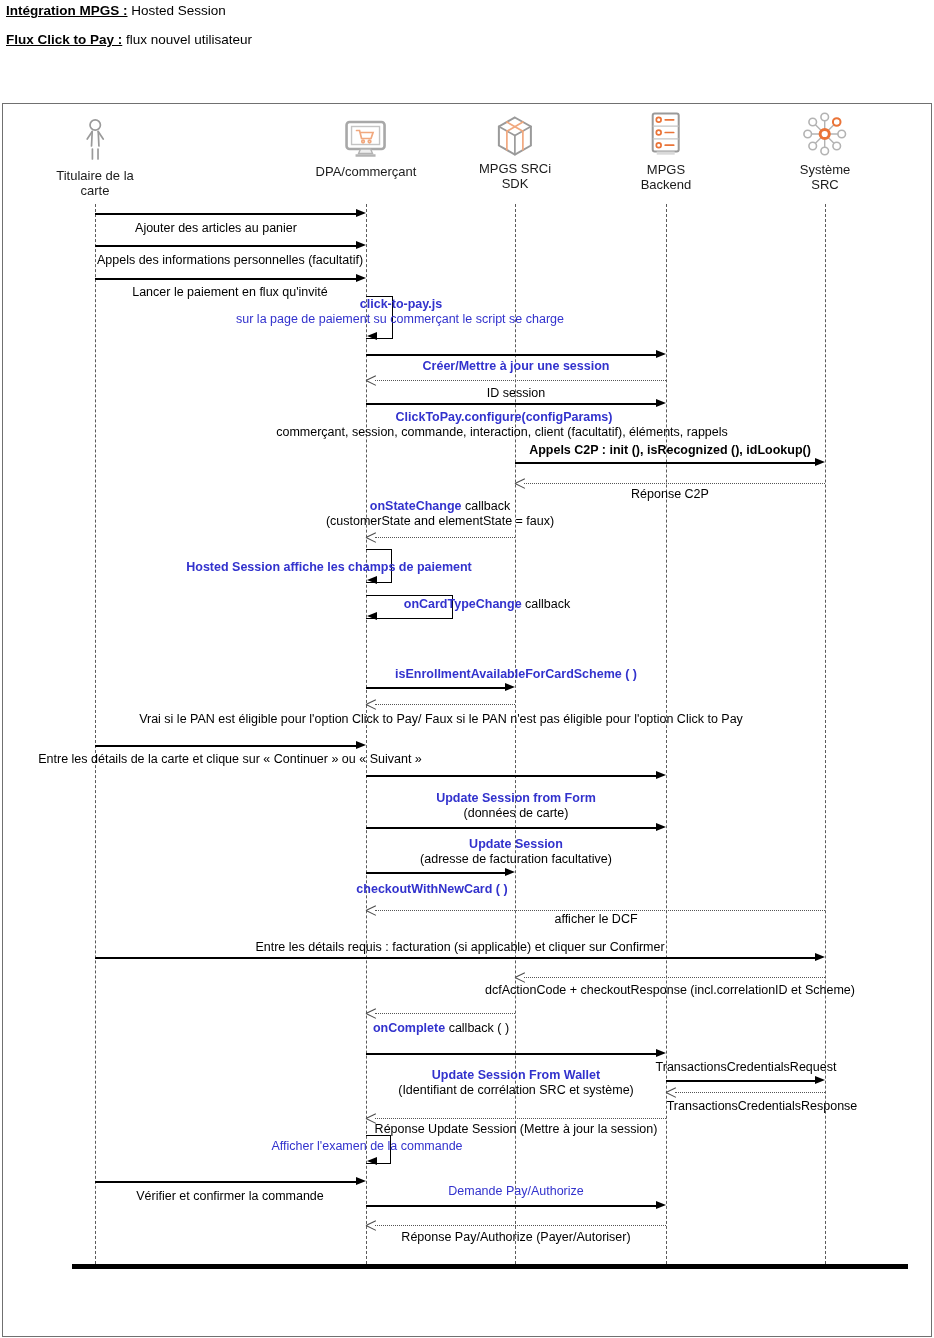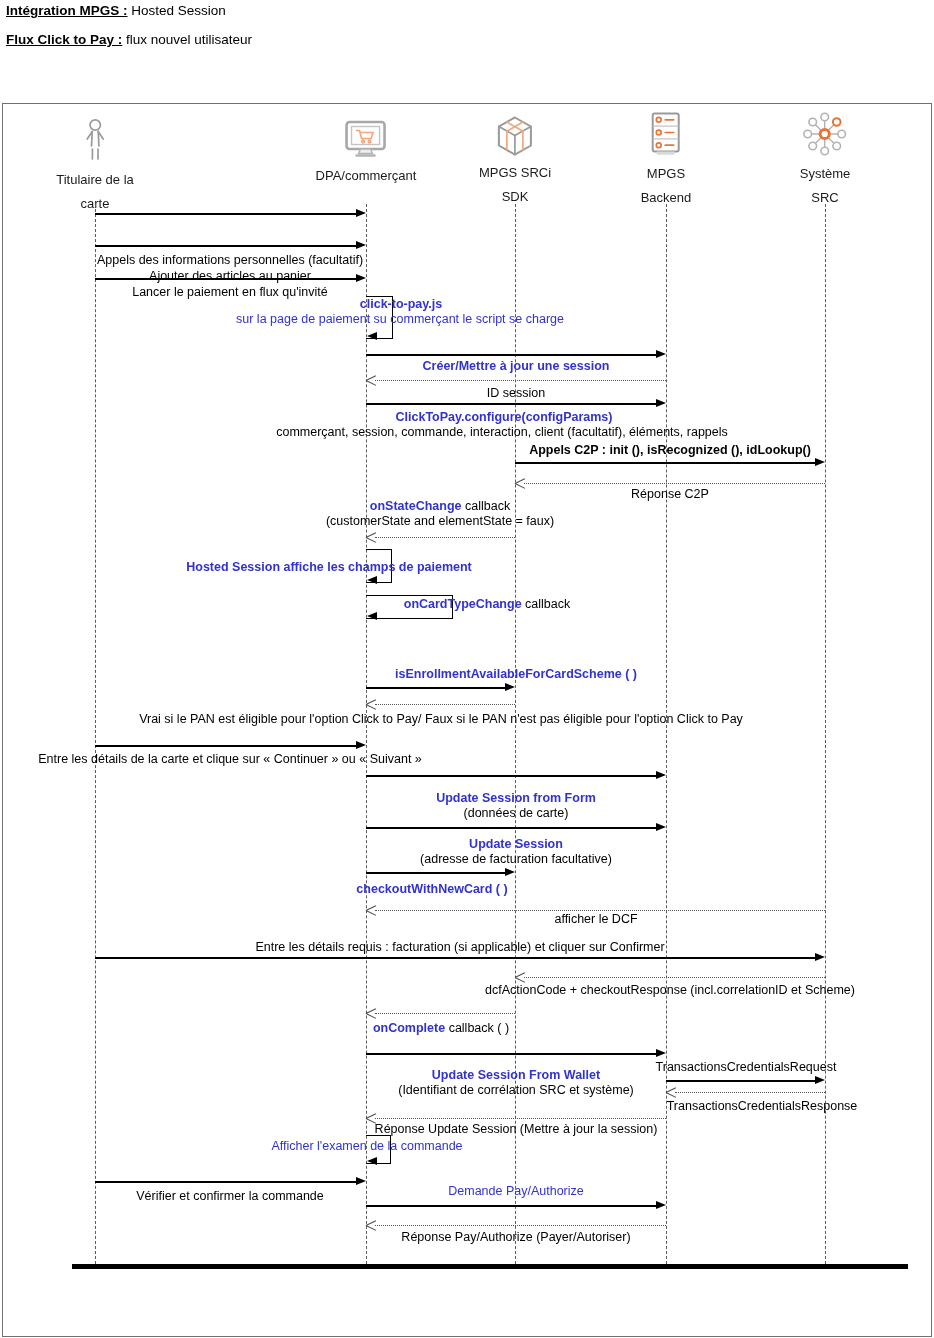--- a/index.html
+++ b/index.html
@@ -4,21 +4,21 @@
 <style>
   html,body{margin:0;padding:0;background:#fff;}
   body{width:934px;height:1338px;position:relative;font-family:"Liberation Sans",sans-serif;overflow:hidden;}
   #stage{position:absolute;left:0;top:0;width:934px;height:1338px;}
   .hdr{position:absolute;left:6px;font-size:13.5px;color:#000;white-space:nowrap;}
   .hdr .lead{font-weight:bold;text-decoration:underline;}
   #hdr1{top:3px}#hdr2{top:32px}
   .frame{position:absolute;left:2px;top:103px;width:928px;height:1232px;border:1px solid #707070;}
   .actor{position:absolute;transform:translateX(-50%);display:flex;flex-direction:column;align-items:center;}
   .actor-icon{display:flex;align-items:flex-end;justify-content:center;}
-  .actor-label{margin-top:4px;font-size:13px;line-height:24px;text-align:center;white-space:pre-line;color:#1b1b1b;}
+  .actor-label{margin-top:4px;font-size:13px;line-height:15px;text-align:center;white-space:pre-line;color:#1b1b1b;}
   .lifeline{position:absolute;width:0;border-left:1px dashed #5a5a5a;}
   .endbar{position:absolute;background:#000;}
   .mline{position:absolute;}
   .msolid{height:1.6px;background:#000;}
   .mdash{height:0;border-top:1.3px dotted #555;}
   .sah{position:absolute;width:0;height:0;border-top:4.5px solid transparent;border-bottom:4.5px solid transparent;}
   .sah-r{border-left:10px solid #000;}
   .sah-l{border-right:10px solid #000;}
   .oah{position:absolute;width:11px;height:11px;}
   .oah-l::before,.oah-l::after{content:"";position:absolute;left:0;top:5px;width:11px;height:1.2px;background:#4a4a4a;transform-origin:0 50%;}
@@ -140,21 +140,21 @@
   </div>
 
 <div class="lifeline" style="left: 95px; top: 204px; height: 1060px;"></div>
     <div class="lifeline" style="left: 366px; top: 204px; height: 1060px;"></div>
     <div class="lifeline" style="left: 515px; top: 204px; height: 1060px;"></div>
     <div class="lifeline" style="left: 666px; top: 204px; height: 1060px;"></div>
     <div class="lifeline" style="left: 825px; top: 204px; height: 1060px;"></div>
     <div class="endbar" style="left: 72px; top: 1264px; width: 836px; height: 5px;"></div>
     <div class="mline msolid" style="left: 95px; top: 213px; width: 262px;"></div>
     <div class="sah sah-r" style="left: 356px; top: 209px;"></div>
-    <div class="mlabel" style="left: 230px; top: 221px; margin-top: 48px;"><span class="t-k">Ajouter des articles au panier</span></div>
+    <div class="mlabel" style="left: 216px; top: 221px;"><span class="t-k">Ajouter des articles au panier</span></div>
     <div class="mline msolid" style="left: 95px; top: 245px; width: 262px;"></div>
     <div class="sah sah-r" style="left: 356px; top: 241px;"></div>
     <div class="mlabel" style="left: 230px; top: 253px;"><span class="t-k">Appels des informations personnelles (facultatif)</span></div>
     <div class="mline msolid" style="left: 95px; top: 278px; width: 262px;"></div>
     <div class="sah sah-r" style="left: 356px; top: 274px;"></div>
     <div class="mlabel" style="left: 230px; top: 285px;"><span class="t-k">Lancer le paiement en flux qu'invité</span></div>
     <div class="loop" style="left: 366px; top: 296px; width: 26px; height: 41px;"></div>
     <div class="sah sah-l" style="left: 367px; top: 332px;"></div>
     <div class="mlabel" style="left: 401px; top: 297px;"><span class="t-bb">click-to-pay.js</span></div>
     <div class="mlabel" style="left: 400px; top: 312px;"><span class="t-b">sur la page de paiement su commerçant le script se charge</span></div>

